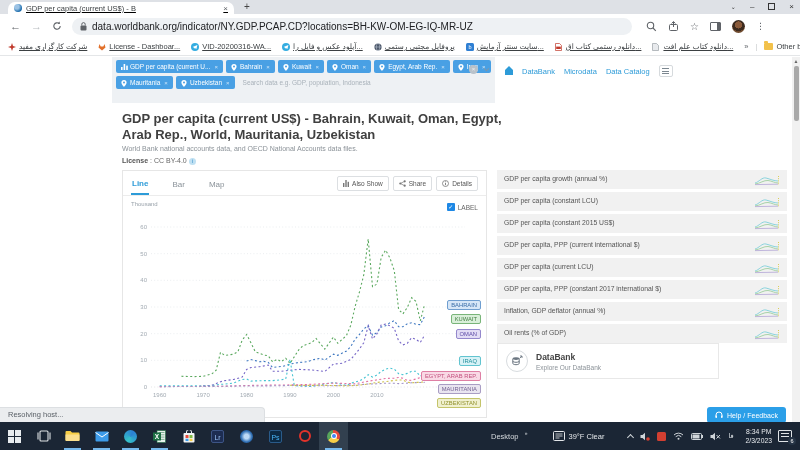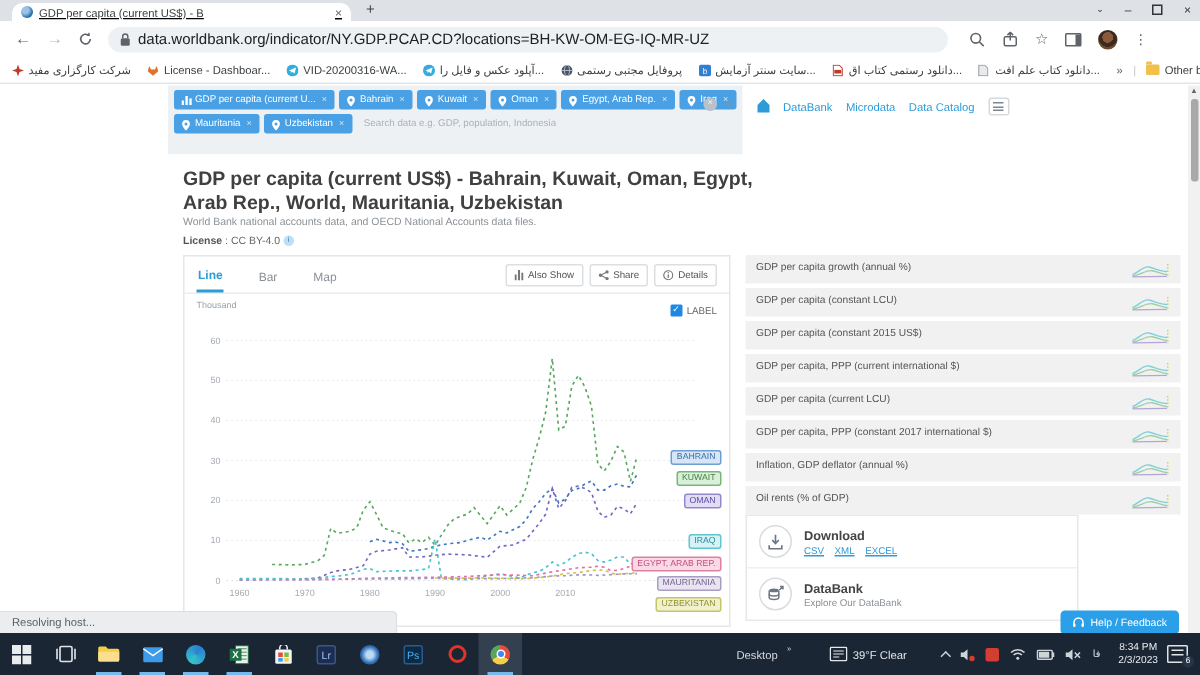--- a/index.html
+++ b/index.html
@@ -159,21 +159,21 @@
       <span style="font-size:10px;">☆</span>
       <span style="display:inline-block;width:11px;height:9px;border:1px solid #5f6368;border-radius:1px;position:relative;">
           <i style="position:absolute;right:0;top:0;bottom:0;width:3px;background:#5f6368;"></i>
         </span>
       <span class="avatar"></span>
       <span style="font-size:9px;letter-spacing:0;">⋮</span>
     </div>
   </div>
 
   <div class="bookmarks">
-    <span id="bm-list" style="display:flex;align-items:flex-start;">
+    <span id="bm-list" style="display:flex;align-items:flex-start;text-decoration:underline;">
         <span class="bm-item">
           <span class="bm-ic">
             <svg width="8" height="8" viewBox="0 0 8 8">
               <path d="M4 0 L5 3 L8 4 L5 5 L4 8 L3 5 L0 4 L3 3 Z" fill="#c0392b"></path>
             </svg>
           </span>
           <span>شرکت کارگزاری مفید</span>
         </span>
         <span class="bm-item">
           <span class="bm-ic">
@@ -517,36 +517,20 @@
             <path d="M1 11 C6 10.5 10 7 14 7.5 S21 10 24 10" fill="none" stroke="#9fcf9f" stroke-width="0.9"></path>
             <path d="M1 11.6 L24 11.2" fill="none" stroke="#b3a6d6" stroke-width="0.8"></path>
             <line x1="24.5" y1="3" x2="24.5" y2="12" stroke="#d9cf55" stroke-width="1" stroke-dasharray="1 1.2"></line>
           </svg>
         </div>
       </div>
 
     <div class="dl-card">
       <div class="dl-sec">
         <span class="circ-ic">
-          <svg width="10" height="11" viewBox="0 0 10 11">
-              <path d="M5 0.5 V6 M2.8 4 L5 6.3 L7.2 4" fill="none" stroke="#6b7681" stroke-width="1.1"></path>
-              <path d="M0.8 7.5 V9.8 H9.2 V7.5" fill="none" stroke="#6b7681" stroke-width="1.1"></path>
-            </svg>
-        </span>
-        <span>
-          <div class="dl-title">Download</div>
-          <div class="dl-links" id="dl-links">
-              <span>CSV</span>
-              <span>XML</span>
-              <span>EXCEL</span>
-            </div>
-        </span>
-      </div>
-      <div class="dl-sec">
-        <span class="circ-ic">
           <svg width="12" height="12" viewBox="0 0 12 12">
               <ellipse cx="5" cy="3.6" rx="3.2" ry="1.3" fill="#6b7681"></ellipse>
               <path d="M1.8 3.6 V8.4 c0 0.7 1.4 1.3 3.2 1.3 s3.2-0.6 3.2-1.3 V3.6" fill="none" stroke="#6b7681" stroke-width="1"></path>
               <path d="M1.8 6 c0 0.7 1.4 1.3 3.2 1.3 s3.2-0.6 3.2-1.3" fill="none" stroke="#6b7681" stroke-width="1"></path>
               <path d="M9 1 h2 v2 M11 1 L8.6 3.4" stroke="#6b7681" stroke-width="0.9" fill="none"></path>
             </svg>
         </span>
         <span>
           <div class="dl-title">DataBank</div>
           <div class="dl-sub">Explore Our DataBank</div>

